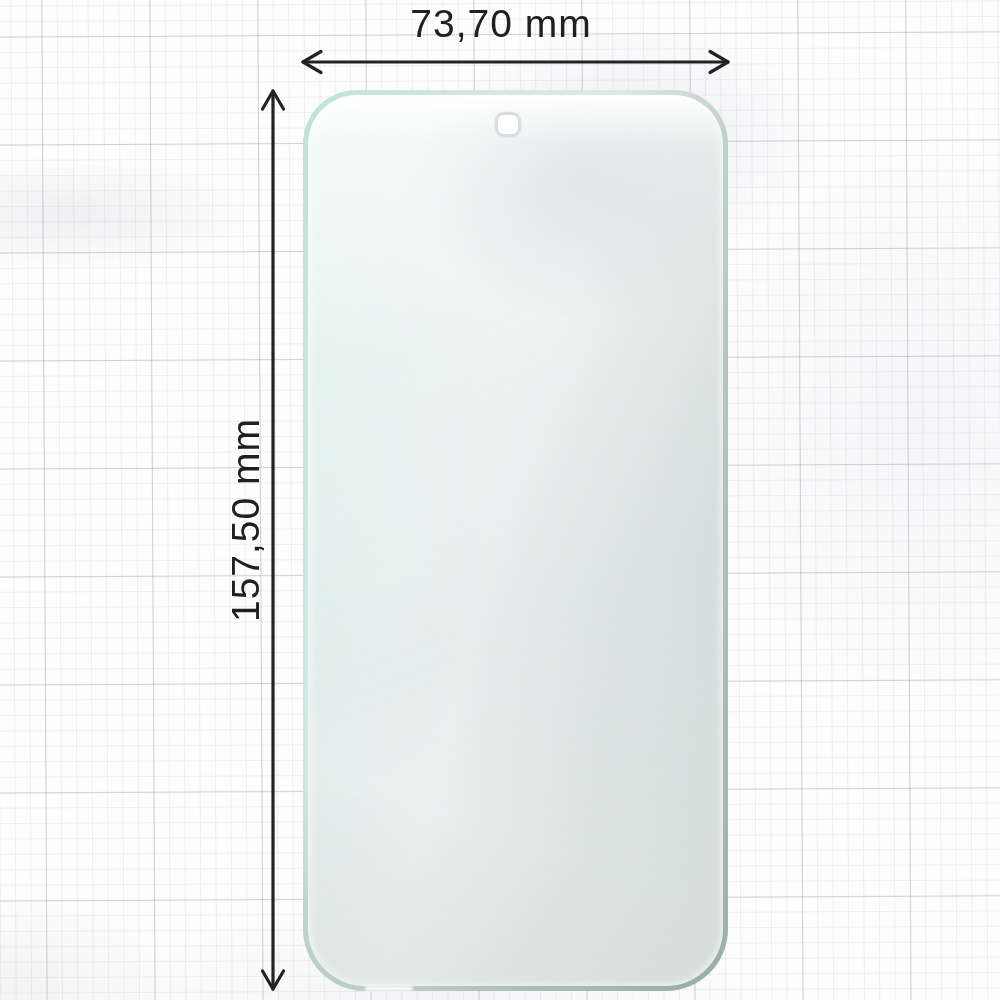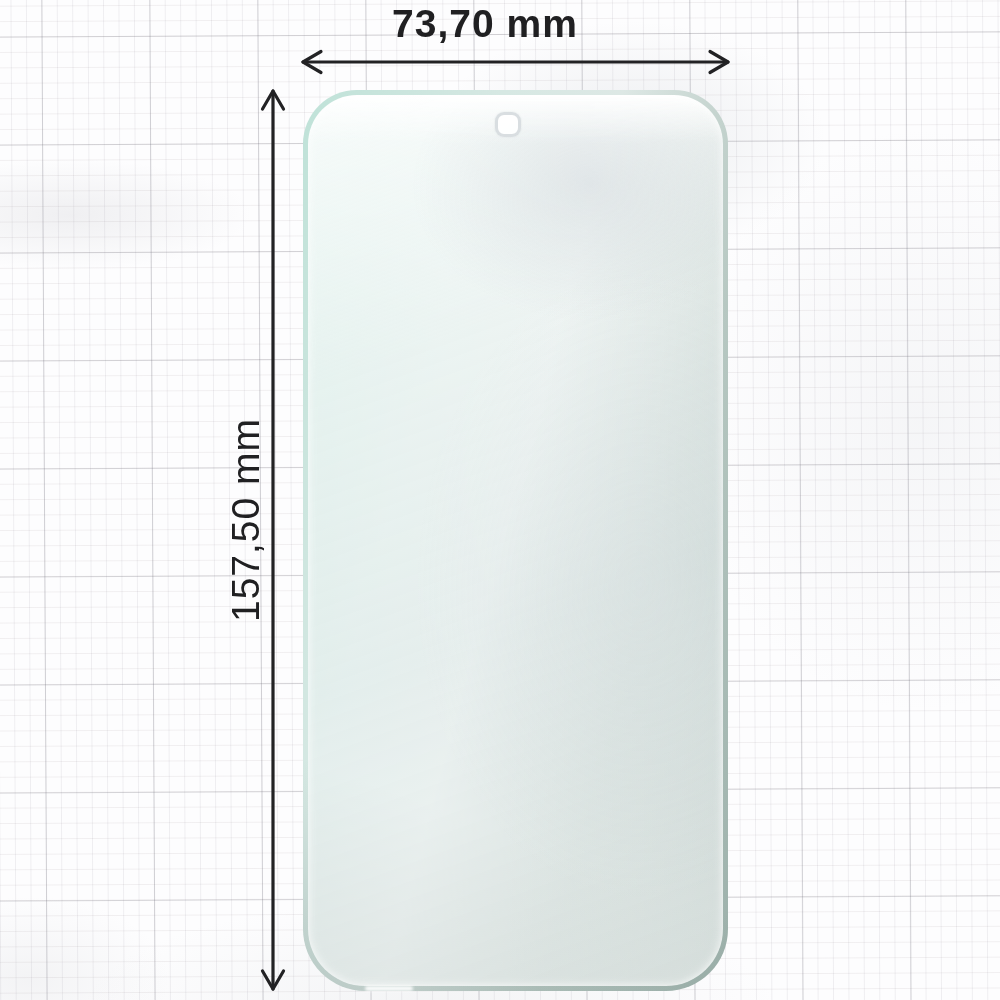--- a/index.html
+++ b/index.html
@@ -103,24 +103,23 @@
   }
   .dim-label {
     position: absolute;
     color: #202022;
     font-size: 39px;
     letter-spacing: 1px;
     white-space: nowrap;
     line-height: 1.1;
   }
   .dim-label-width {
-    left: 485px;
+    left: 501px;
     top: 3px;
     transform: translateX(-50%);
-    font-weight: bold;
   }
   .dim-label-height {
     left: 246px;
     top: 520px;
     transform: translate(-50%, -50%) rotate(-90deg);
   }
 </style>
 </head>
 <body>
 

